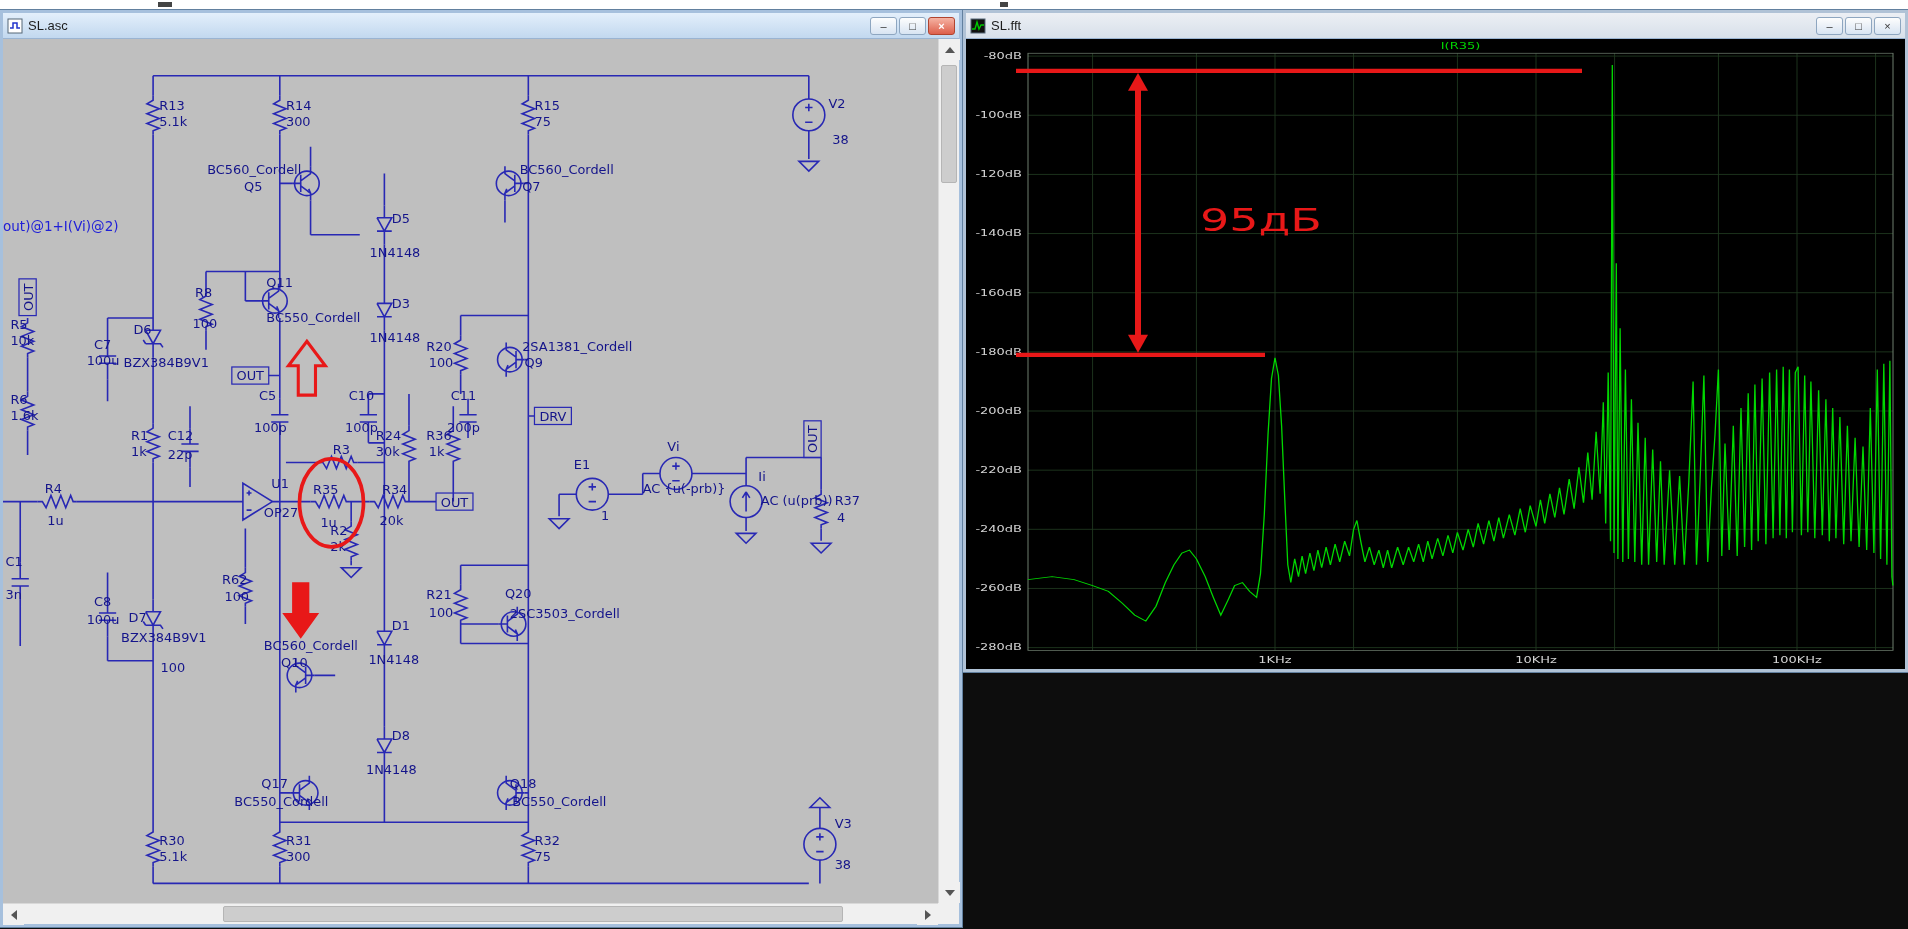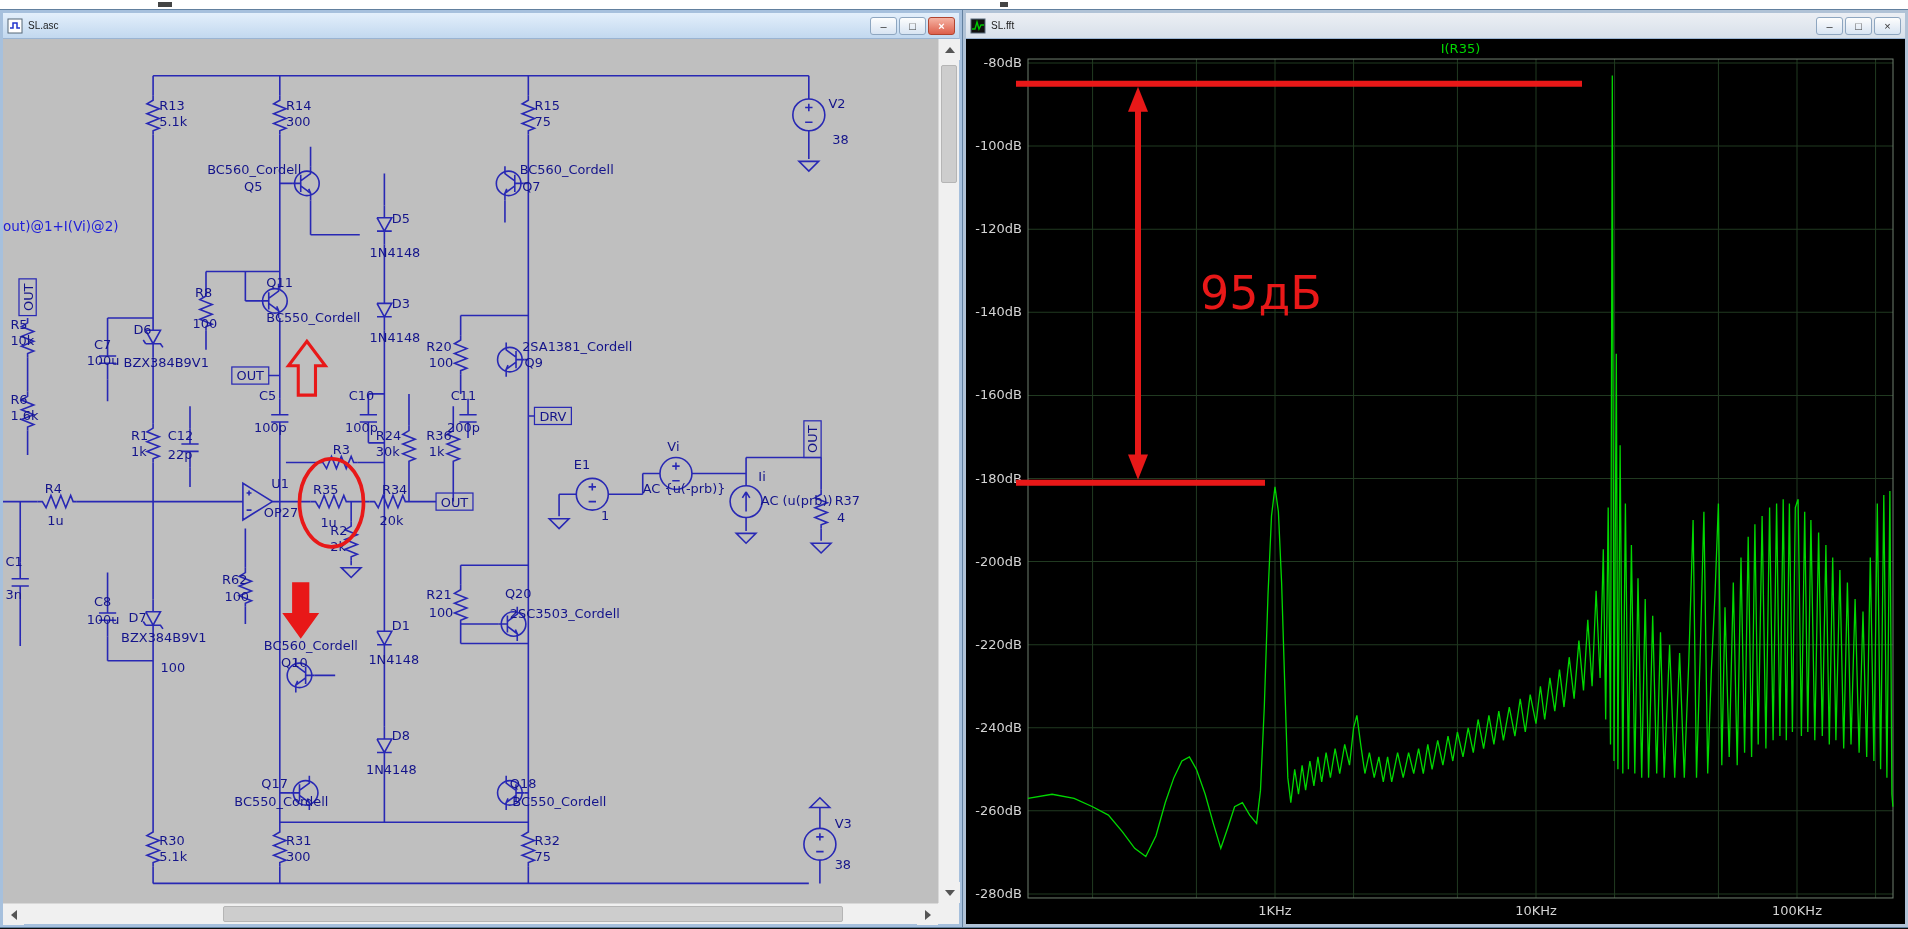--- a/index.html
+++ b/index.html
@@ -11,21 +11,21 @@
   #desktop{position:relative; width:1908px; height:929px; background:#0d0d0d; overflow:hidden;}
   #topstrip{position:absolute; left:0; top:0; width:100%; height:10px; background:#ffffff;}
   .artifact{position:absolute; top:2px; height:5px; background:#444;}
 
   
   .mdi{position:absolute; border:3px solid #a6c0dd; box-shadow:0 0 0 1px #62809f; background:#c0c0c0;}
   .titlebar{position:absolute; top:0; left:0; right:0; height:26px;
     background:linear-gradient(#e3effb,#c2d8ef); display:flex; align-items:center; padding:0 4px;
     border-bottom:1px solid #9ab4d2;}
   .titlebar.inactive{background:linear-gradient(#eceff4,#d7e0ea);}
-  .win-title{font-size:10px; color:#1c1c1c; margin-left:5px; flex:1 1 auto; white-space:nowrap;}
+  .win-title{font-size:13px; color:#1c1c1c; margin-left:5px; flex:1 1 auto; white-space:nowrap;}
   .win-icon{width:16px; height:16px; display:inline-block;}
   .win-buttons{display:flex; gap:2px;}
   .wbtn{width:27px; height:18px; border:1px solid #8ea6c0; border-radius:3px;
     background:linear-gradient(#fdfdfd,#d8e4f2); color:#333; font-size:11px; line-height:16px;
     text-align:center; display:flex; align-items:center; justify-content:center;}
   .wbtn.close-active{background:linear-gradient(#f5b3a3,#dd5f4b); border-color:#b0442f; color:#fff; font-weight:bold;}
   .client{position:absolute; top:26px; left:0; right:0; bottom:0;}
 
   
   #win-asc{left:0; top:10px; width:962px; height:917px;}
@@ -45,21 +45,21 @@
   .sb-corner{position:absolute; right:0; bottom:0; width:21px; height:21px; background:#f0f0f0;}
   .sb-btn{position:absolute; width:21px; height:21px; display:flex; align-items:center; justify-content:center; background:#f0f0f0;}
   .tri-up{width:0;height:0;border-left:5px solid transparent;border-right:5px solid transparent;border-bottom:6px solid #555;}
   .tri-down{width:0;height:0;border-left:5px solid transparent;border-right:5px solid transparent;border-top:6px solid #555;}
   .tri-left{width:0;height:0;border-top:5px solid transparent;border-bottom:5px solid transparent;border-right:6px solid #555;}
   .tri-right{width:0;height:0;border-top:5px solid transparent;border-bottom:5px solid transparent;border-left:6px solid #555;}
   .vthumb{position:absolute; left:2px; width:16px; top:26px; height:118px; background:#cdcdcd; border:1px solid #b5b5b5; border-radius:2px;}
   .hthumb{position:absolute; top:2px; height:16px; left:220px; width:620px; background:#cdcdcd; border:1px solid #b5b5b5; border-radius:2px;}
 
   
-  #win-fft{left:963px; top:10px; width:945px; height:917px; border-color:#b0c2d6;}
+  #win-fft{left:963px; top:10px; width:945px; height:662px; border-color:#b0c2d6;}
   .fft-area{position:absolute; inset:0; background:#000;}
   .fft-area svg{width:100%; height:100%; display:block;}
   .grid{stroke:#213a21; stroke-width:1;}
   .plotborder{fill:none; stroke:#6f7f6f; stroke-width:1;}
   .axlbl{fill:#d4d4d4; font:13px "DejaVu Sans","Liberation Sans",sans-serif;}
   .fft-title{fill:var(--green); font:13px "DejaVu Sans","Liberation Sans",sans-serif;}
   .trace{fill:none; stroke:var(--green); stroke-width:1.3;}
   .redline{stroke:var(--red); stroke-width:6;}
   .redfill{fill:var(--red);}
   .redtext{fill:var(--red); font:46px "DejaVu Sans","Liberation Sans",sans-serif;}

